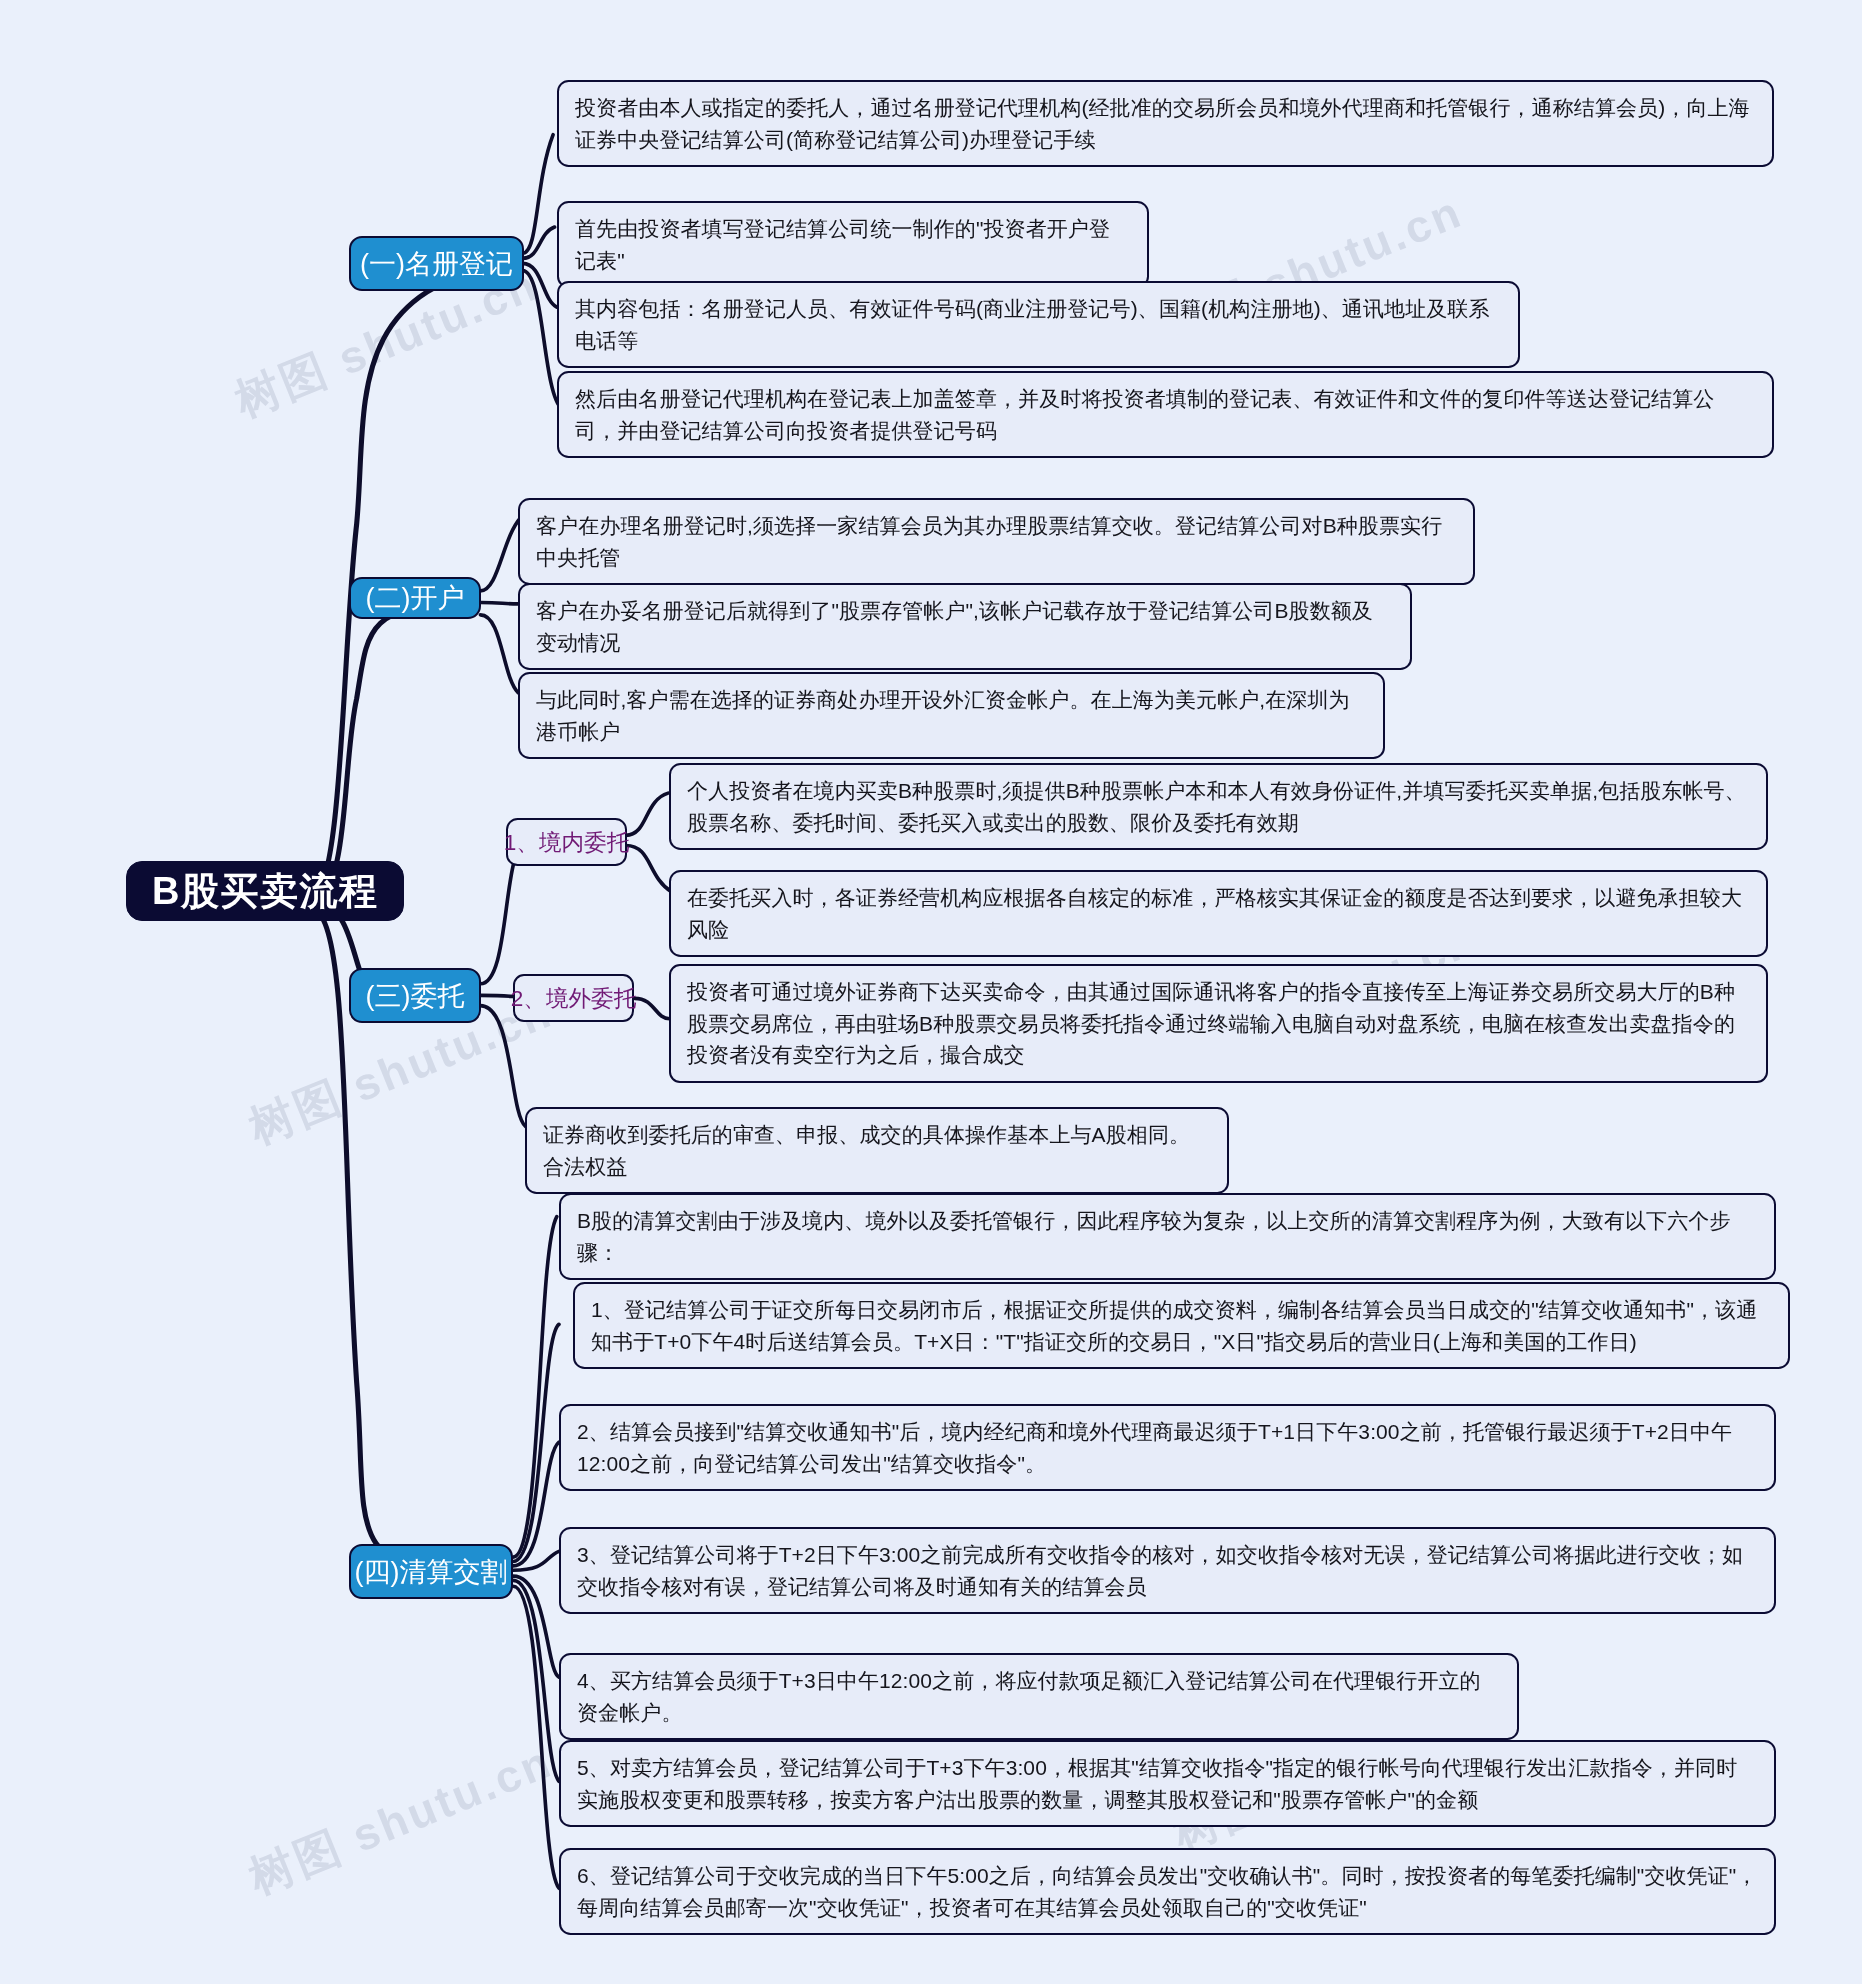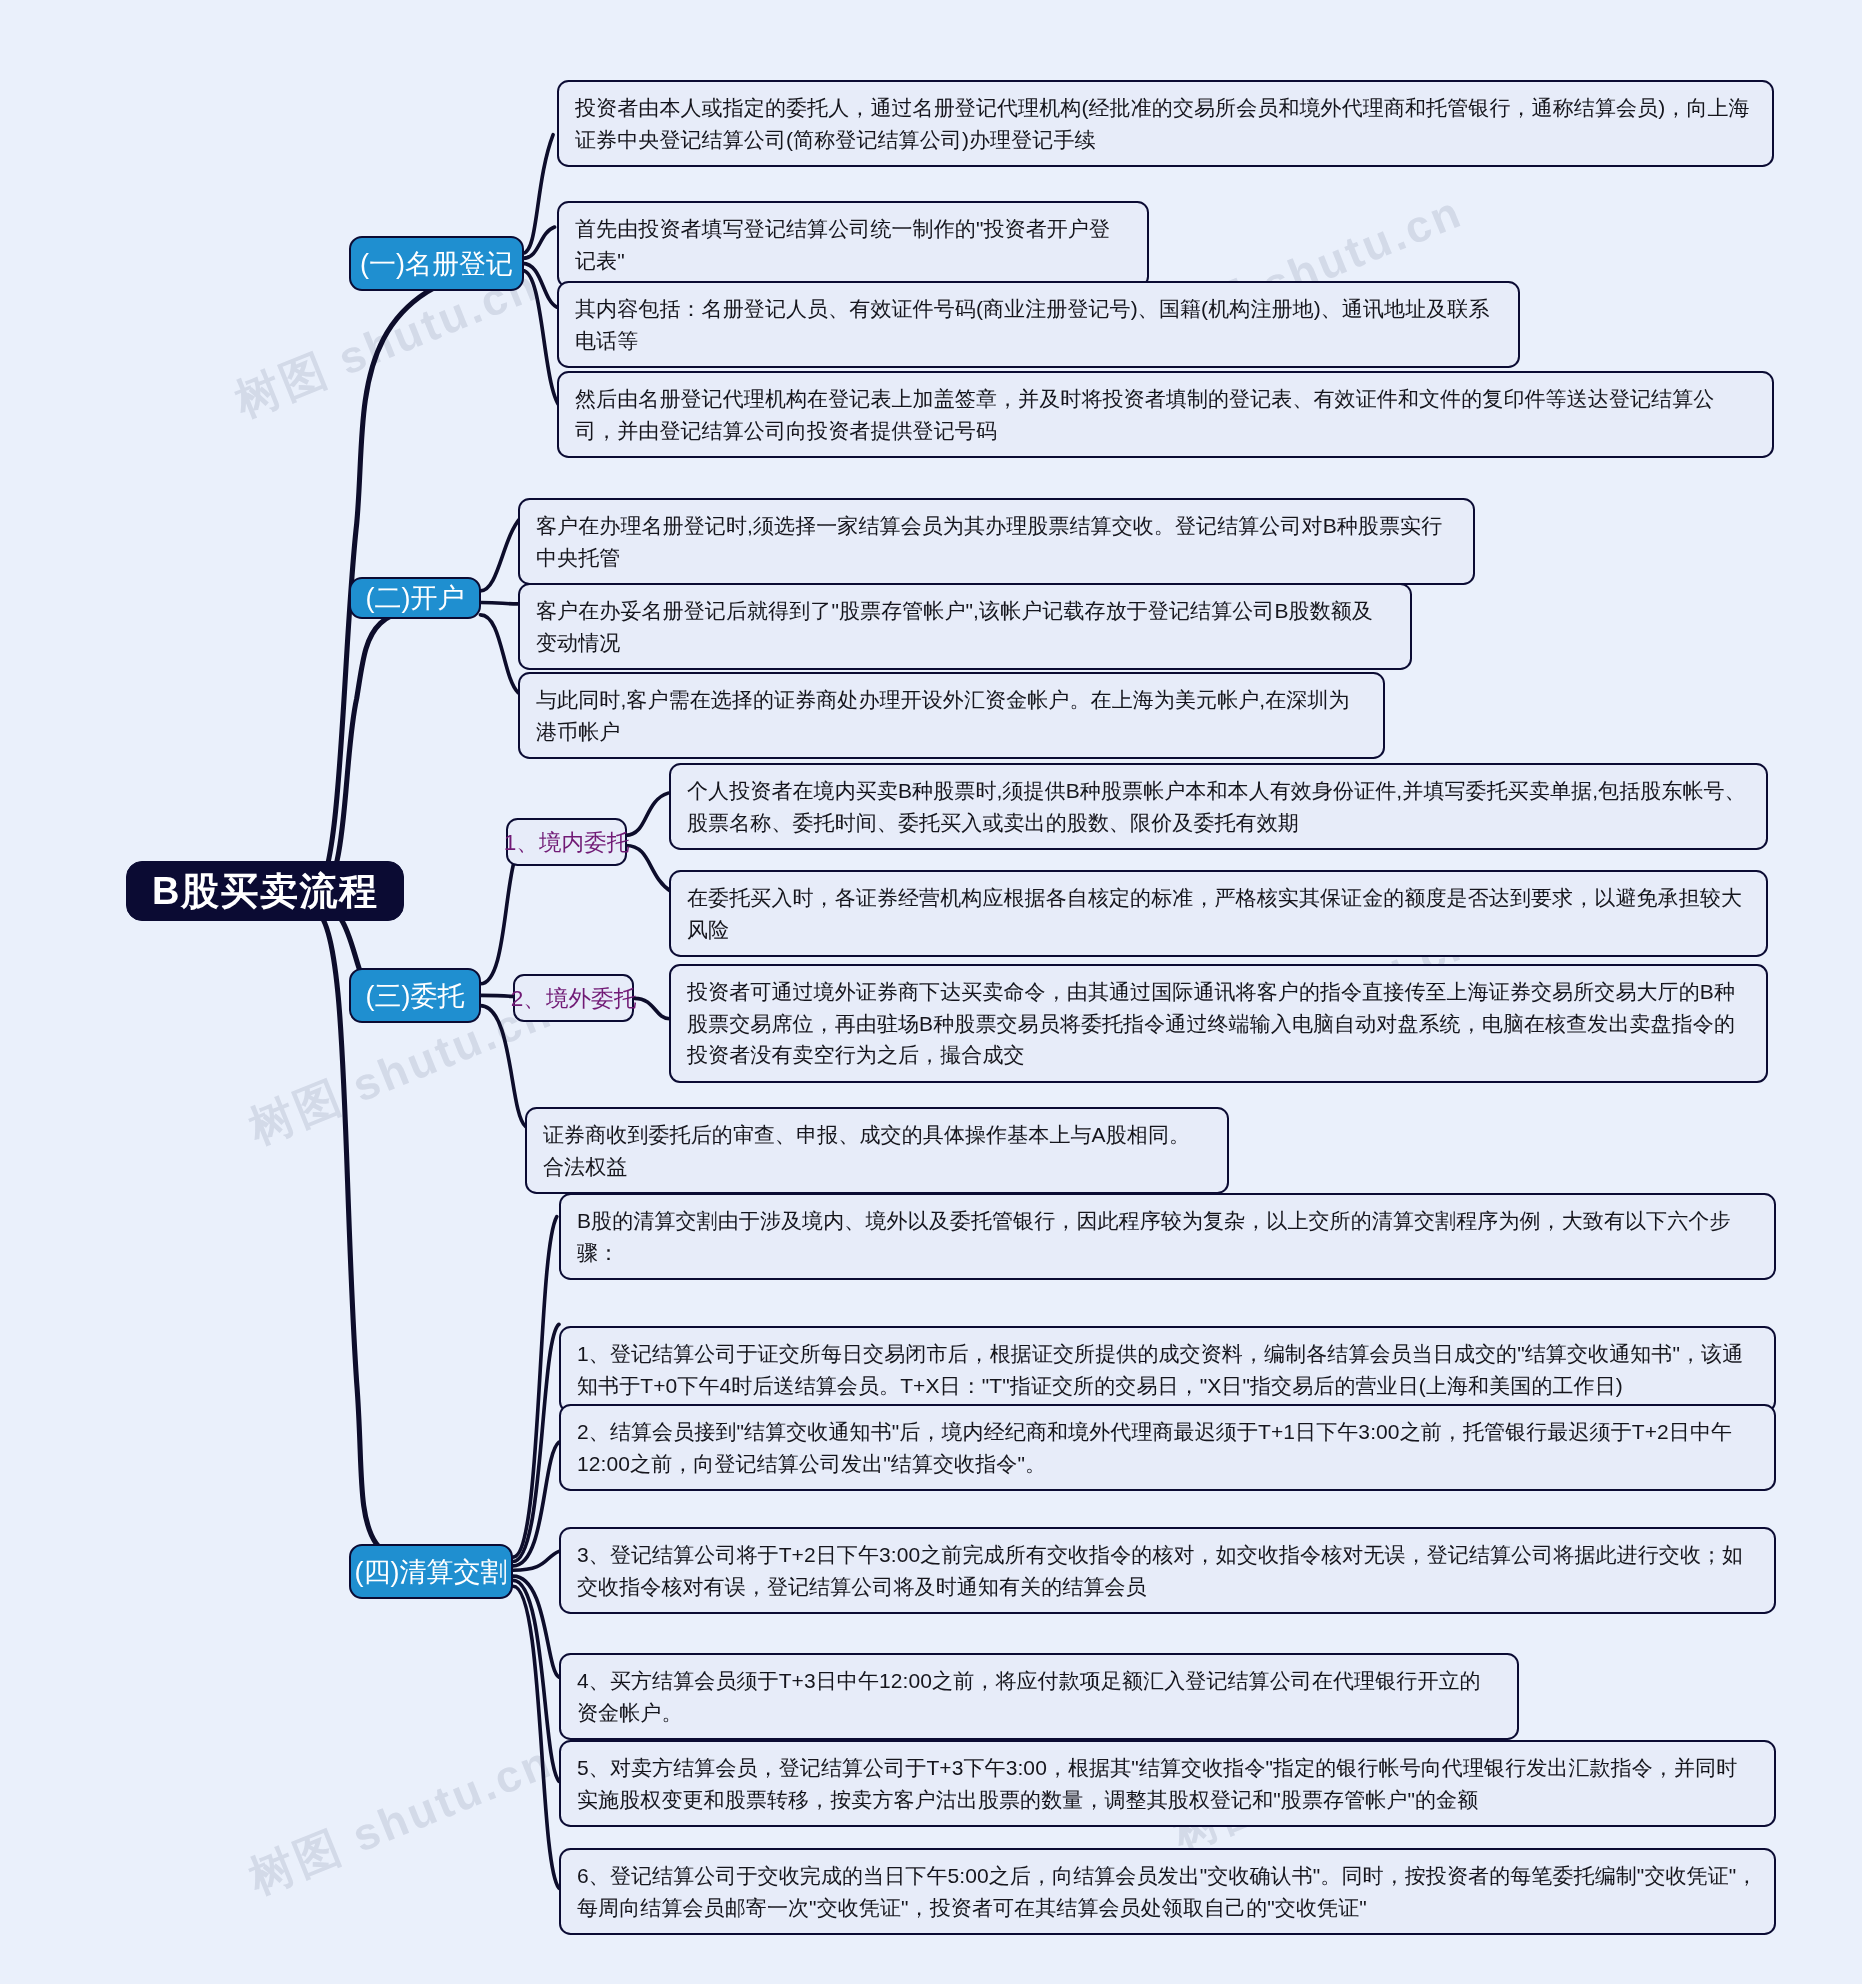--- a/index.html
+++ b/index.html
@@ -161,21 +161,21 @@
   <div class="node leaf" style="left:669px;top:870px;width:1099px;min-height:45px;">在委托买入时，各证券经营机构应根据各自核定的标准，严格核实其保证金的额度是否达到要求，以避免承担较大风险</div>
 
   <div class="node leaf" style="left:669px;top:964px;width:1099px;min-height:111px;border-radius:11px;">投资者可通过境外证券商下达买卖命令，由其通过国际通讯将客户的指令直接传至上海证券交易所交易大厅的B种股票交易席位，再由驻场B种股票交易员将委托指令通过终端输入电脑自动对盘系统，电脑在核查发出卖盘指令的投资者没有卖空行为之后，撮合成交</div>
 
   <div class="node leaf" style="left:525px;top:1107px;width:704px;min-height:45px;">证券商收到委托后的审查、申报、成交的具体操作基本上与A股相同。 合法权益</div>
 
   <div class="node lvl2" style="left:349px;top:1544px;width:164px;height:55px;">(四)清算交割</div>
 
   <div class="node leaf" style="left:559px;top:1193px;width:1217px;min-height:45px;">B股的清算交割由于涉及境内、境外以及委托管银行，因此程序较为复杂，以上交所的清算交割程序为例，大致有以下六个步骤：</div>
 
-  <div class="node leaf" style="left:559px;top:1282px;width:1217px;min-height:80px;margin-top:44px;">1、登记结算公司于证交所每日交易闭市后，根据证交所提供的成交资料，编制各结算会员当日成交的"结算交收通知书"，该通知书于T+0下午4时后送结算会员。T+X日："T"指证交所的交易日，"X日"指交易后的营业日(上海和美国的工作日)</div>
+  <div class="node leaf" style="left:573px;top:1282px;width:1217px;min-height:80px;">1、登记结算公司于证交所每日交易闭市后，根据证交所提供的成交资料，编制各结算会员当日成交的"结算交收通知书"，该通知书于T+0下午4时后送结算会员。T+X日："T"指证交所的交易日，"X日"指交易后的营业日(上海和美国的工作日)</div>
 
   <div class="node leaf" style="left:559px;top:1404px;width:1217px;min-height:80px;">2、结算会员接到"结算交收通知书"后，境内经纪商和境外代理商最迟须于T+1日下午3:00之前，托管银行最迟须于T+2日中午12:00之前，向登记结算公司发出"结算交收指令"。</div>
 
   <div class="node leaf" style="left:559px;top:1527px;width:1217px;min-height:80px;">3、登记结算公司将于T+2日下午3:00之前完成所有交收指令的核对，如交收指令核对无误，登记结算公司将据此进行交收；如交收指令核对有误，登记结算公司将及时通知有关的结算会员</div>
 
   <div class="node leaf" style="left:559px;top:1653px;width:960px;min-height:45px;">4、买方结算会员须于T+3日中午12:00之前，将应付款项足额汇入登记结算公司在代理银行开立的资金帐户。</div>
 
   <div class="node leaf" style="left:559px;top:1740px;width:1217px;min-height:80px;">5、对卖方结算会员，登记结算公司于T+3下午3:00，根据其"结算交收指令"指定的银行帐号向代理银行发出汇款指令，并同时实施股权变更和股票转移，按卖方客户沽出股票的数量，调整其股权登记和"股票存管帐户"的金额</div>
 
   <div class="node leaf" style="left:559px;top:1848px;width:1217px;min-height:80px;">6、登记结算公司于交收完成的当日下午5:00之后，向结算会员发出"交收确认书"。同时，按投资者的每笔委托编制"交收凭证"，每周向结算会员邮寄一次"交收凭证"，投资者可在其结算会员处领取自己的"交收凭证"</div>

